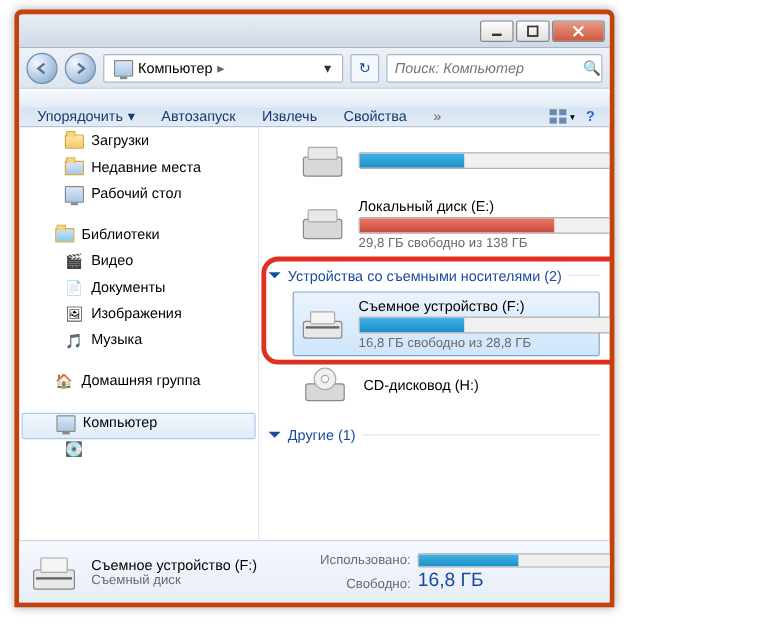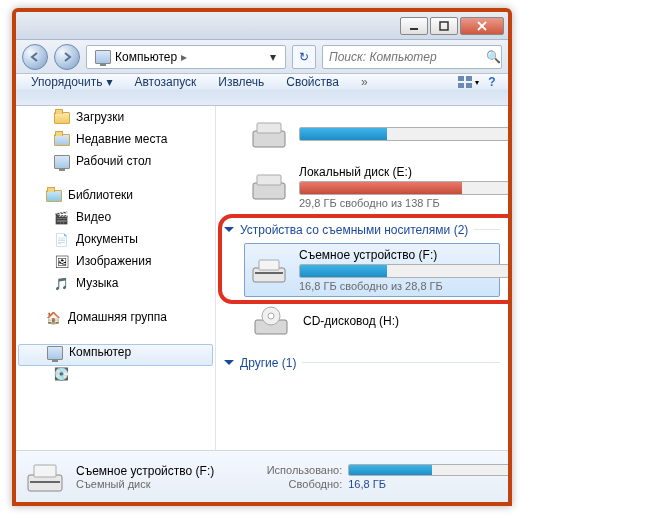--- a/index.html
+++ b/index.html
@@ -9,21 +9,21 @@
 .winbtn{width:28px;height:18px;margin-left:2px;border:1px solid #888;border-radius:2px;display:flex;align-items:center;justify-content:center;background:linear-gradient(#fdfdfd,#e0e0e0)}
 .winbtn.close{background:linear-gradient(#e89a8a,#d0573e);color:#fff;width:44px}
 .winbtn svg{display:block}
 .navrow{height:34px;background:linear-gradient(#eef2f8,#dde5ef);display:flex;align-items:center;padding:0 6px;gap:6px;border-bottom:1px solid #b8c4d4}
 .navcircle{width:26px;height:26px;border-radius:50%;background:radial-gradient(circle at 30% 30%,#f4f8ff,#b8cde6,#7ea0c4);border:1px solid #6a8ab0;display:flex;align-items:center;justify-content:center;color:#5a7090}
 .addrwrap{flex:1;display:flex;align-items:center;background:#fff;border:1px solid #a8b8cc;height:24px;border-radius:2px}
 .addrwrap .seg{padding:0 8px;display:flex;align-items:center;gap:4px;height:100%;border-right:1px solid transparent}
 .refbtn{width:24px;height:24px;border:1px solid #a8b8cc;background:#f4f8ff;border-radius:2px;display:flex;align-items:center;justify-content:center}
 .searchbox{width:180px;height:24px;border:1px solid #a8b8cc;border-radius:2px;background:#fff;display:flex;align-items:center;padding:0 6px;color:#888}
 .searchbox input{border:none;outline:none;flex:1;font-style:italic;color:#000000;background:transparent}
-.toolbar{height:32px;background:linear-gradient(#f8fbff,#e3ecf7 48%,#d6e3f2 52%,#e3ecf7);border-bottom:1px solid #b8c4d4;display:flex;align-items:flex-start;padding:0 4px}
+.toolbar{height:32px;background:linear-gradient(#f8fbff,#e3ecf7 48%,#d6e3f2 52%,#e3ecf7);border-bottom:1px solid #b8c4d4;display:flex;align-items:flex-end;padding:0 4px}
 .tbitem{display:flex;align-items:center;padding:0 10px;color:#1a3a6e;gap:4px;border:1px solid transparent;border-radius:2px}
 .tbspacer{flex:1}
 .tbicon{width:24px;display:flex;align-items:center;justify-content:center;border:1px solid transparent;border-radius:2px}
 .body{display:flex;height:calc(100% - 28px - 34px - 32px - 52px)}
 .sidebar{width:200px;border-right:1px solid #e0e4e8;padding:4px 0;overflow:hidden}
 .tree-item{display:flex;height:22px;padding-left:12px;gap:6px;cursor:default}
 .tree-item.l2{padding-left:38px}
 .tree-item.sel{background:linear-gradient(#f2f7fd,#e0ecf9);border:1px solid #a8c8e8;border-radius:2px;margin:0 2px;padding-left:10px}
 .tree-item .exp{width:12px;color:#888;font-size:10px}
 .tree-label{white-space:nowrap}
@@ -42,21 +42,21 @@
 .group-hdr .arrow{border:5px solid transparent;border-top-color:#1a4a9e;margin-top:5px}
 .highlight-box{position:absolute;border:4px solid #e03020;border-radius:14px;pointer-events:none}
 .details{height:52px;border-top:1px solid #d0d8e2;background:linear-gradient(#f4f8ff,#e8eef6);display:flex;align-items:center;padding:4px 8px;gap:10px}
 .det-icon{width:42px;height:42px;display:flex;align-items:center;justify-content:center}
 .det-text{flex:0 0 auto}
 .det-title{color:#000}
 .det-sub{color:#6a6a6a;font-size:11px}
 .det-props{display:flex;flex-direction:column;gap:2px;margin-left:18px}
 .det-row{display:flex;align-items:flex-end;gap:6px}
 .det-row .lbl{color:#6a6a6a;font-size:11px;width:100px;text-align:right}
-.det-row .val{color:#1a4a9e;font-size:11px}
+.det-row .val{color:#1a4a9e;font-size:16px}
 .det-row .bar{width:200px;height:12px;border:1px solid #b0b0b0;background:#f0f0f0;border-radius:2px;overflow:hidden}
 .det-row .bar .fill{height:100%;background:linear-gradient(#3fb4e8,#1d8fc8)}
 .icon-sm{width:16px;height:16px;display:inline-flex;align-items:center;justify-content:center}
 .folder-ico{width:16px;height:12px;background:linear-gradient(#fde9a8,#f4c864);border:1px solid #d4a844;border-radius:1px;position:relative}
 .folder-ico:before{content:"";position:absolute;top:-4px;left:0;width:6px;height:4px;background:#f4d484;border:1px solid #d4a844;border-bottom:none;border-radius:1px 1px 0 0}
 .drive-svg{width:40px;height:36px}
 .comp-ico{width:16px;height:14px;border:1px solid #888;background:linear-gradient(#d8e8f8,#a8c8e8);border-radius:1px;position:relative}
 .comp-ico:after{content:"";position:absolute;bottom:-3px;left:4px;width:6px;height:2px;background:#888}
 </style>
 </head>

